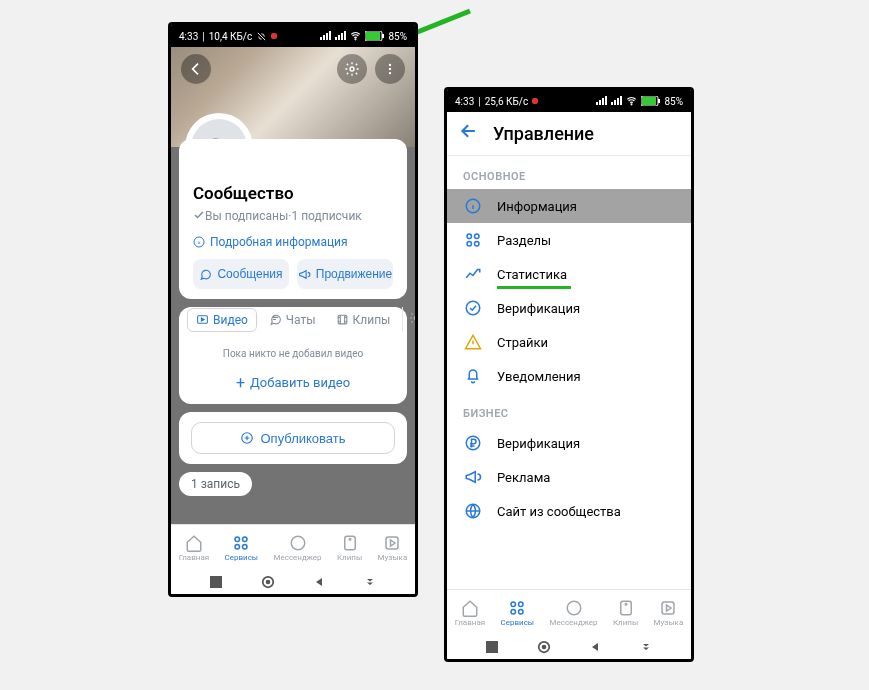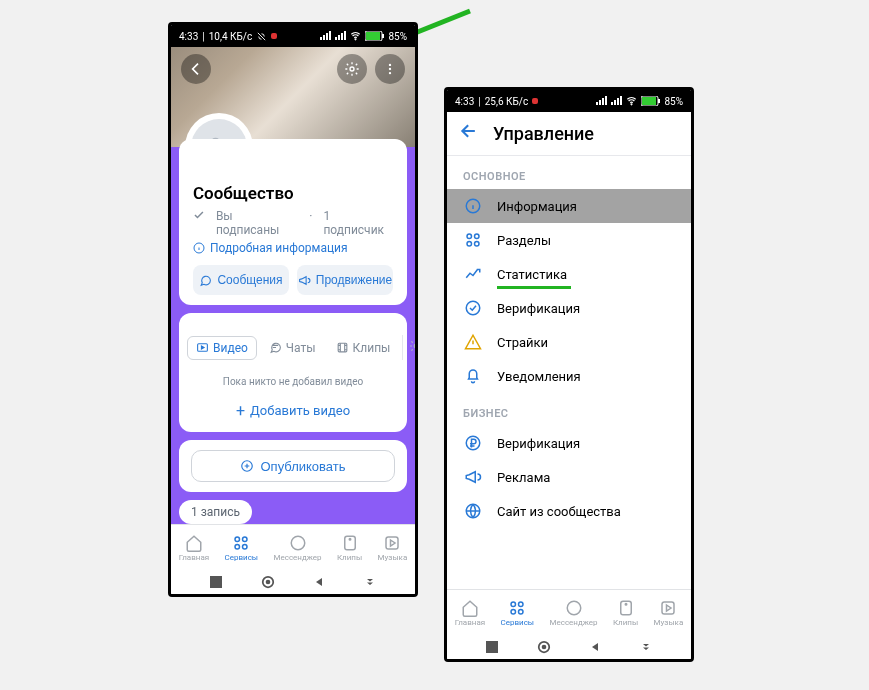--- a/index.html
+++ b/index.html
@@ -31,21 +31,21 @@
     align-items: center;
     padding: 0 8px;
     font-size: 10px;
     justify-content: space-between;
   }
   .status-left { display:flex; gap:4px; align-items:center; }
   .status-right { display:flex; gap:3px; align-items:center; }
   .status-right svg { display:block; }
 
   
-  .left-body { background:#8b5cf6; height: calc(100% - 22px - 46px - 24px); overflow:hidden; position:relative; }
+  .left-body { background:#737373; height: calc(100% - 22px - 46px - 24px); overflow:hidden; position:relative; }
   .cover {
     height: 100px;
     background: linear-gradient(135deg,#9a8d7d 0%, #b8a894 25%, #e8dfd4 50%, #888074 100%);
     position:relative;
   }
   .cover-top {
     position:absolute; top:6px; left:0; right:0; height:32px;
     display:flex; justify-content:space-between; align-items:center;
     padding:0 10px;
   }
@@ -62,29 +62,29 @@
   }
   .avatar-inner{
     width:56px;height:56px;border-radius:50%;background:#dfe3e8;
     display:flex;align-items:center;justify-content:center;color:#b0b8c1;
   }
   .card {
     background:#fff;border-radius:12px;margin:8px;padding:12px 14px 10px;
   }
   .card.first{margin-top:-8px;padding-top:44px;position:relative;}
   .title{font-size:17px;font-weight:600;color:#000;margin-bottom:6px;}
-  .sub-row{display:flex;align-items:flex-start;gap:11px;font-size:12px;color:#818c99;margin-bottom:4px;}
+  .sub-row{display:flex;align-items:flex-start;gap:0;font-size:12px;color:#818c99;margin-bottom:12px;}
   .info-link{display:flex;align-items:center;gap:5px;color:#2979d6;font-size:12px;margin-bottom:10px;}
   .btn-row{display:flex;gap:8px;}
   .pill-btn{
     flex:1;border:none;border-radius:8px;background:#eef2f7;color:#2979d6;
     height:30px;font-size:12px;display:flex;align-items:center;justify-content:center;gap:5px;
     cursor:pointer;
   }
-  .tabs-card{padding:22px 8px 12px;}
+  .tabs-card{padding:0 8px 12px;}
   .tabs-row{display:flex;align-items:center;gap:4px;font-size:12px;color:#818c99;margin-bottom:14px;}
   .tab{display:flex;align-items:center;gap:4px;padding:4px 8px;border-radius:6px;cursor:pointer;}
   .tab.active{border:1px solid #d0d4da;color:#2979d6;}
   .tabs-gear{margin-left:auto;padding:4px 6px;color:#b0b8c1;border-left:1px solid #e5e8ed;}
   .empty-text{font-size:10px;color:#818c99;text-align:center;margin:16px 0 14px;}
   .add-link{color:#2979d6;font-size:13px;text-align:center;display:flex;align-items:center;justify-content:center;gap:5px;cursor:pointer;}
   .publish-card{padding:10px 12px;}
   .publish-btn{width:100%;border:1px solid #d0d4da;border-radius:10px;background:#fff;
     height:32px;color:#2979d6;font-size:13px;display:flex;align-items:center;justify-content:center;gap:6px;cursor:pointer;}
   .records-pill{

